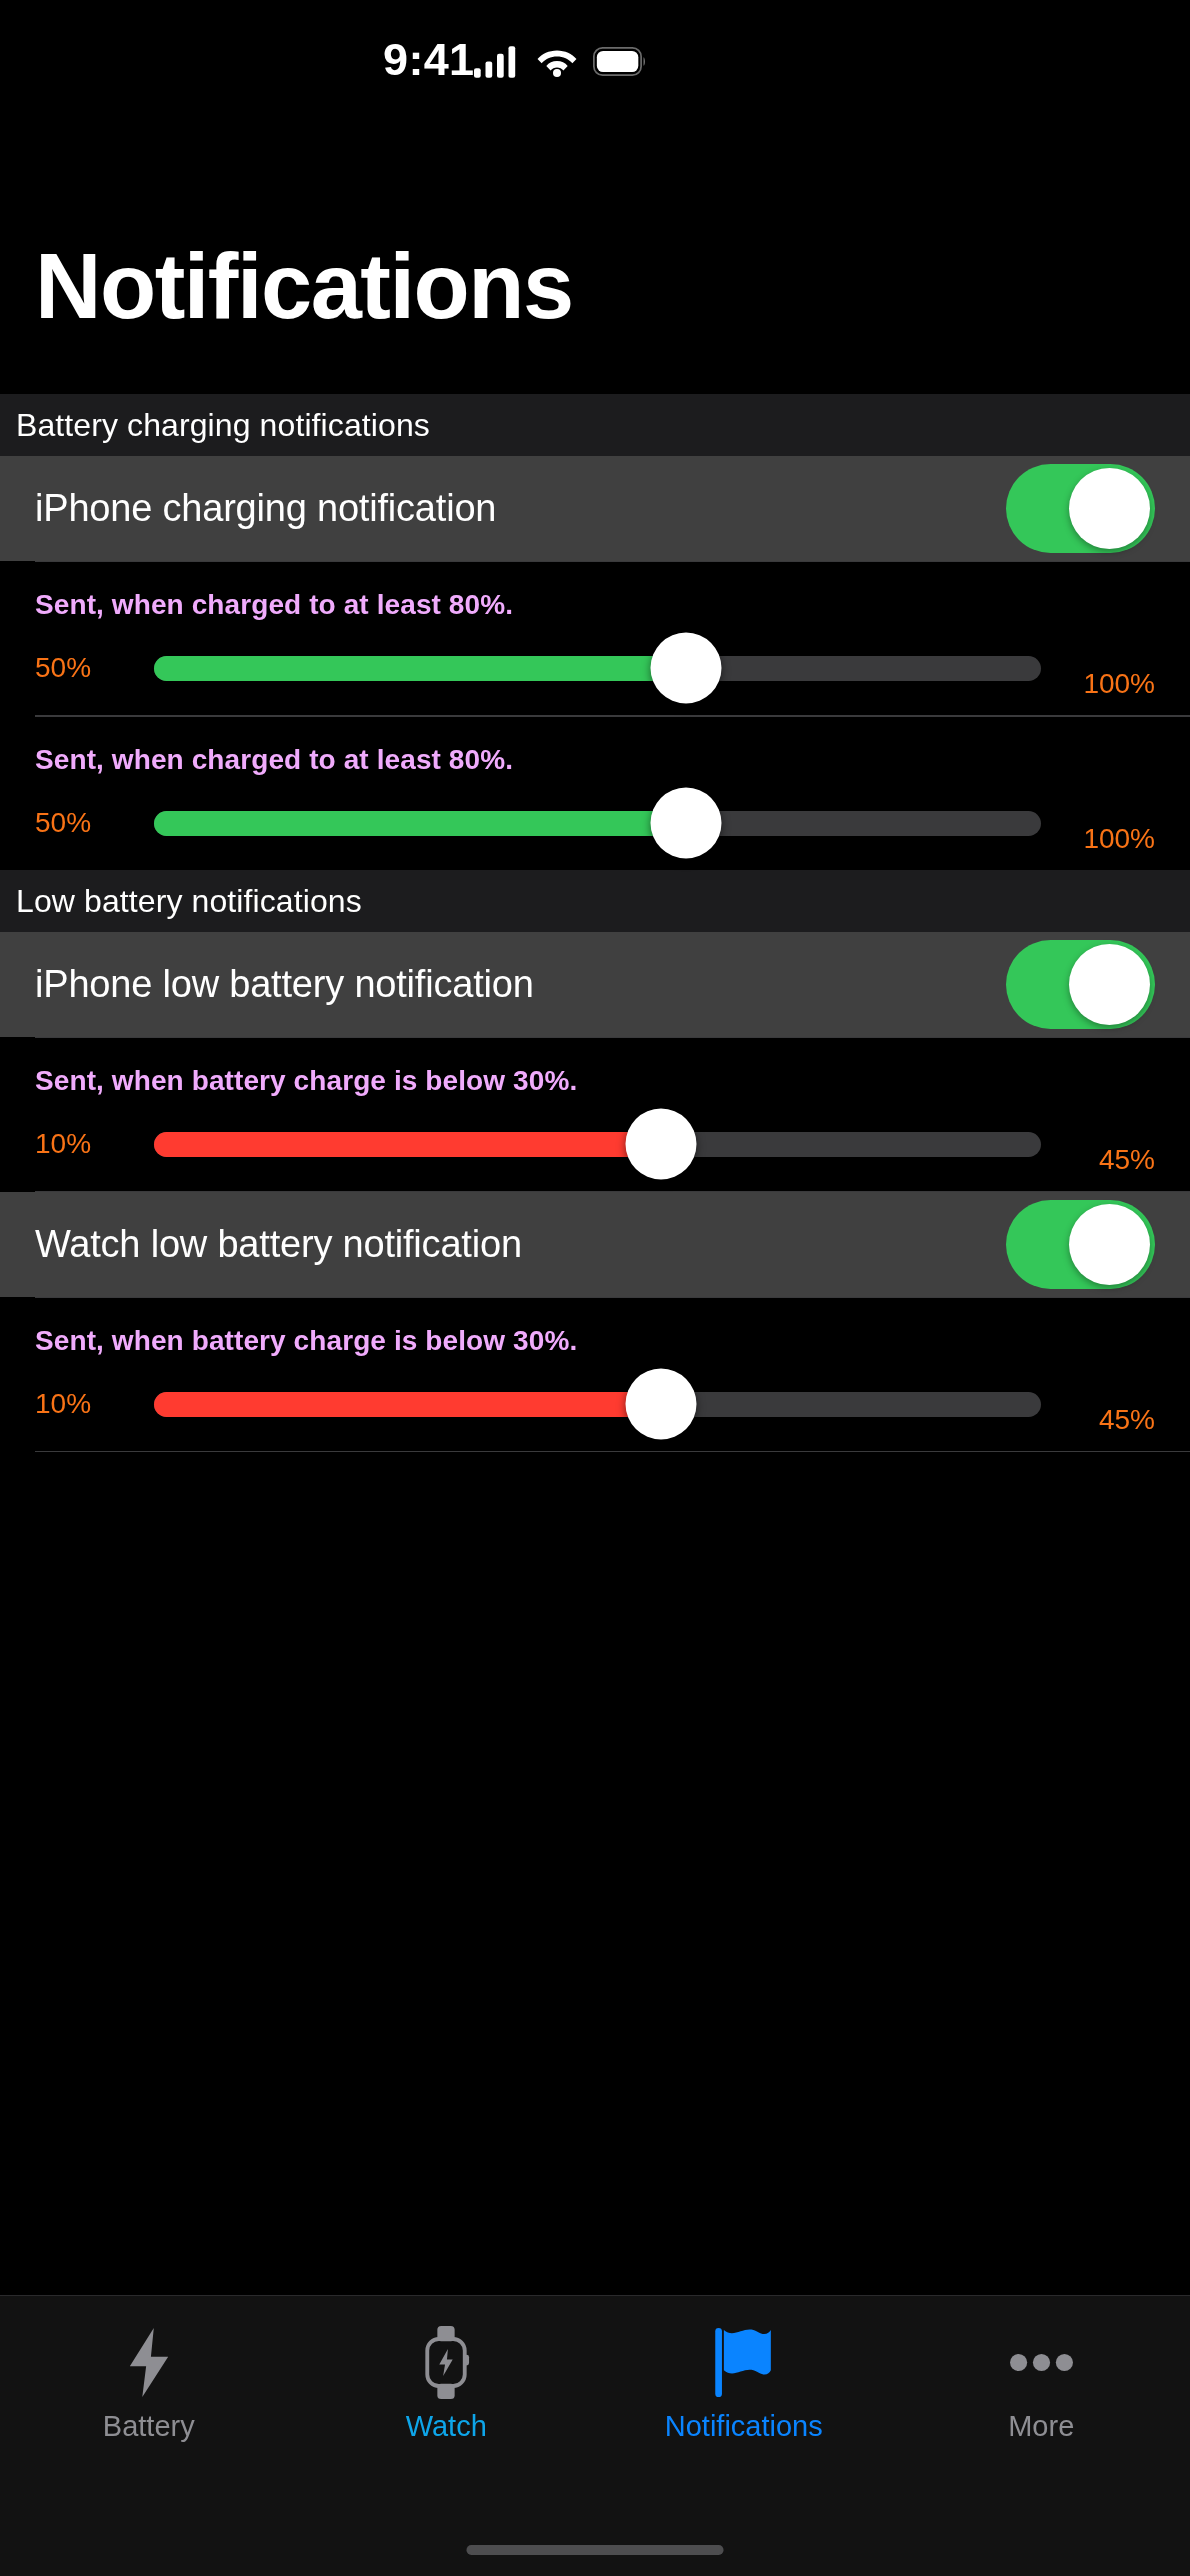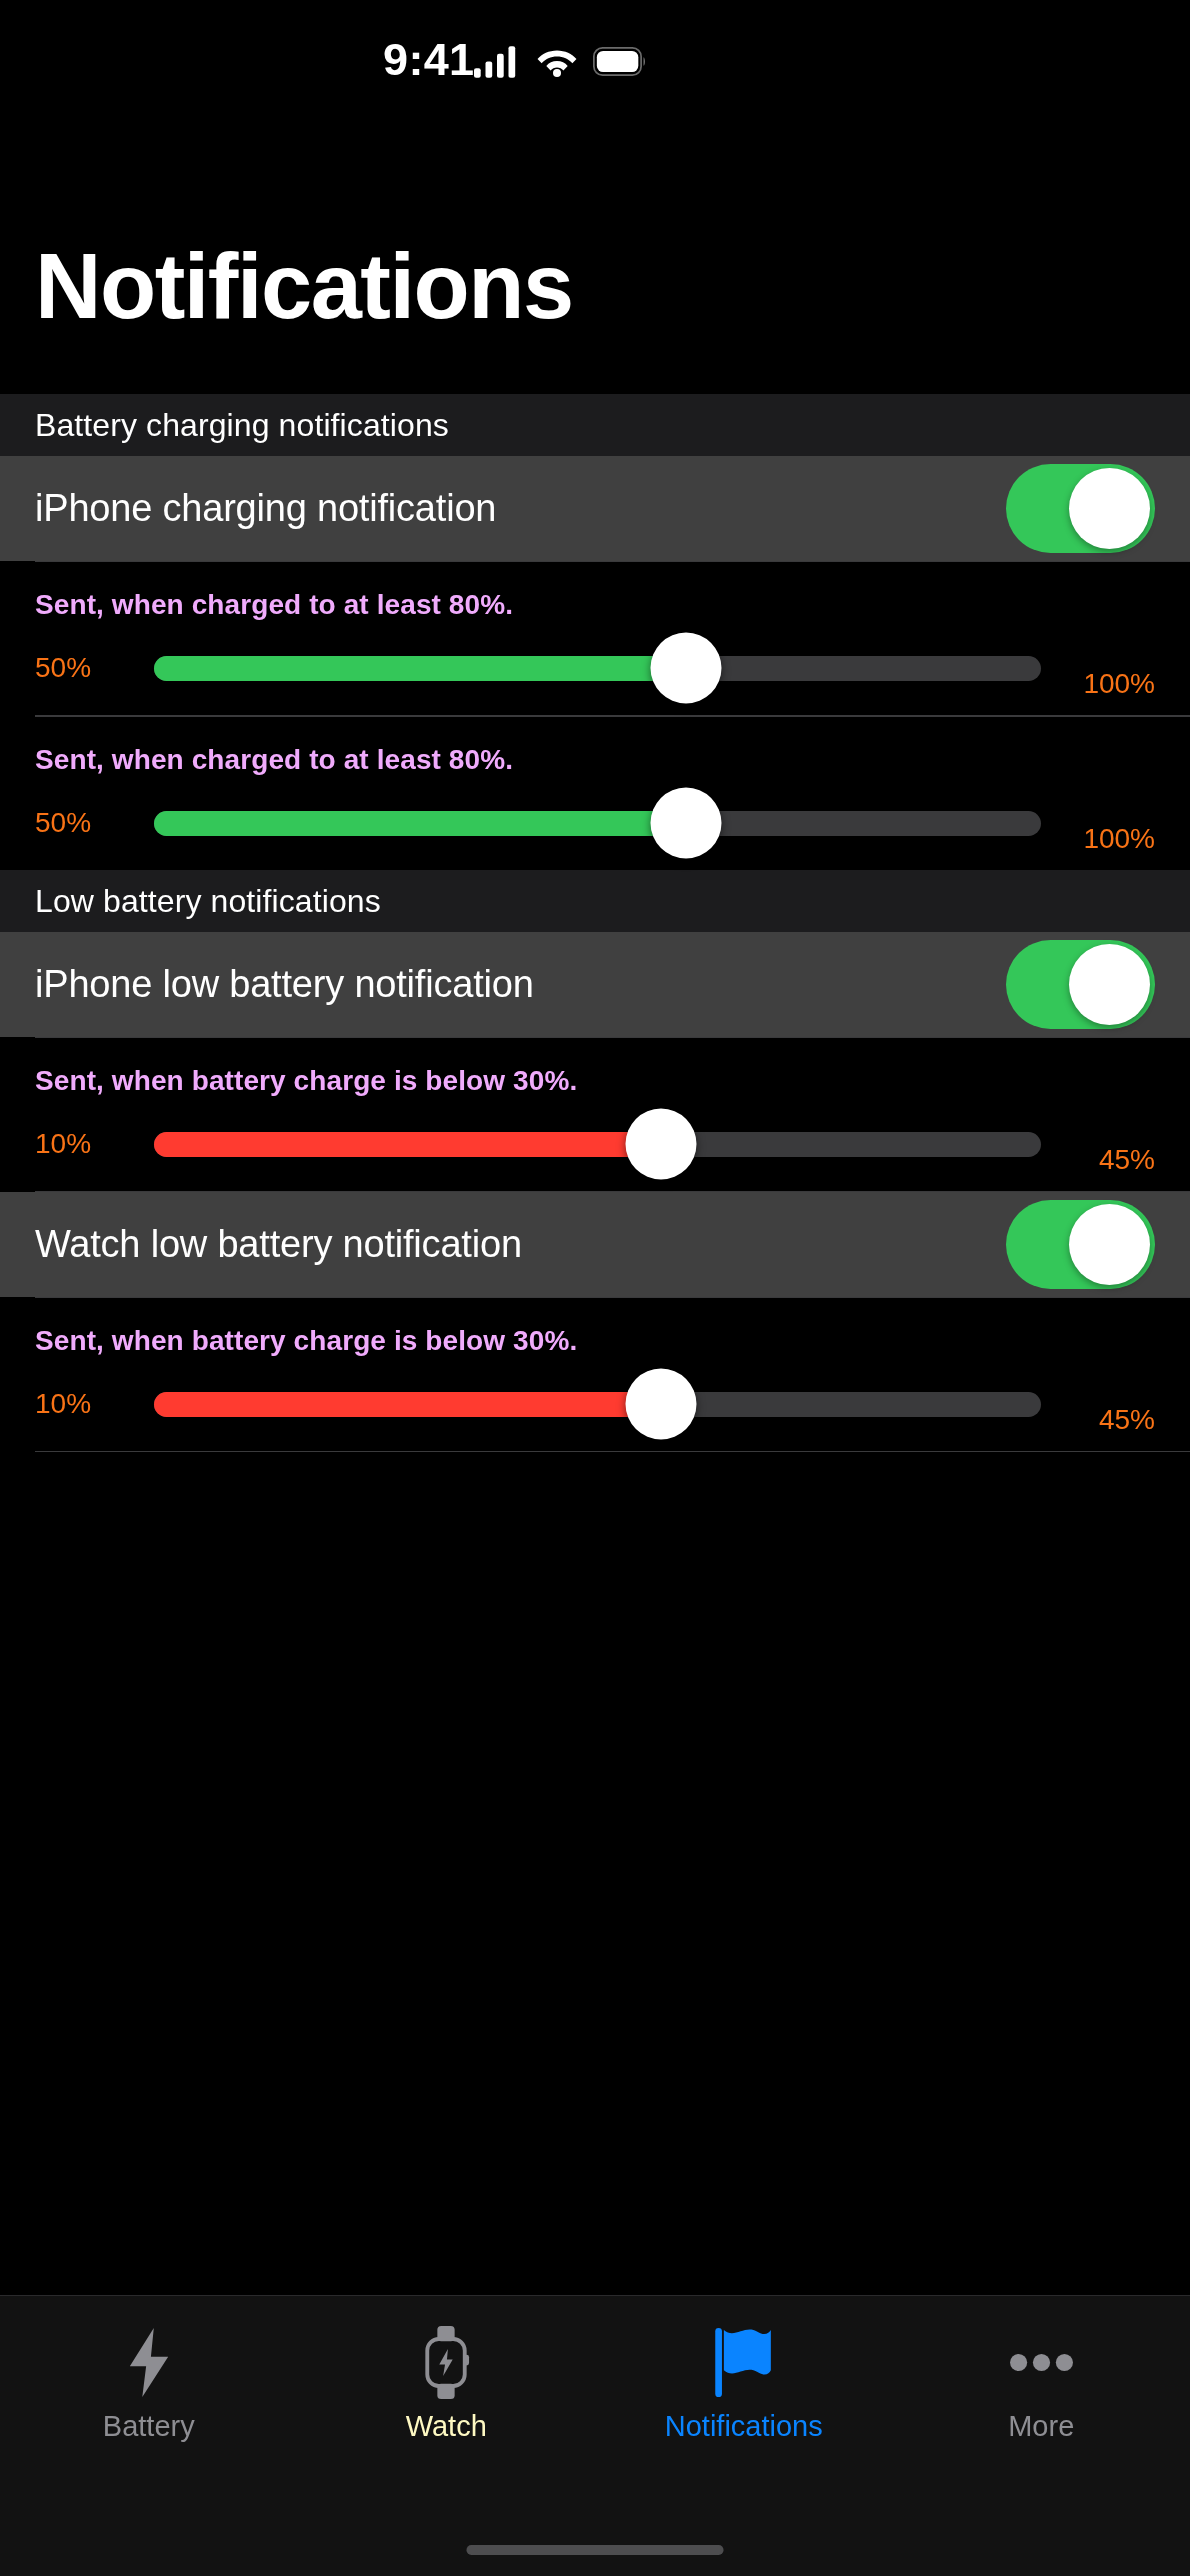--- a/index.html
+++ b/index.html
@@ -31,21 +31,21 @@
     line-height:1;
   }
 
   
   .list { position:absolute; top:394px; left:0; width:1190px; }
 
   .section-header {
     background:#1c1c1e;
     height:62px;
     display:flex; align-items:center;
-    padding:0 35px;
+    padding:0 16px;
   }
   .section-header span {
     color:#fff; font-size:32px; font-weight:400; letter-spacing:0.1px;
   }
 
   .row {
     background:#404040;
     position:relative;
     padding:0 35px;
   }
@@ -277,21 +277,21 @@
     <div class="tab inactive">
       <div class="tab-icon">
         <svg width="54" height="73" viewBox="0 0 56 76">
           <rect x="19" y="0" width="18" height="16" rx="4" fill="#8e8e93"></rect>
           <rect x="19" y="60" width="18" height="16" rx="4" fill="#8e8e93"></rect>
           <rect x="8.5" y="13.5" width="39" height="49" rx="12" fill="none" stroke="#8e8e93" stroke-width="4"></rect>
           <rect x="47" y="30" width="5" height="11" rx="2.5" fill="#8e8e93"></rect>
           <path d="M30 24 L21 40 H27 L25 52 L35 35 H29 Z" fill="#8e8e93"></path>
         </svg>
       </div>
-      <div class="tab-label" style="color: #fef9c3;">Watch</div>
+      <div class="tab-label" style="color: #0ea5e9;">Watch</div>
     </div>
 
     <div class="tab active">
       <div class="tab-icon">
         <svg width="58" height="69" viewBox="0 0 60 72">
           <rect x="0" y="0" width="7" height="72" rx="3.5" fill="#0a84ff"></rect>
           <path d="M9 2 C20 12 31 -4 44 4 C52 9 56 5 58 2 L58 44 C56 48 52 51 44 46 C31 38 20 54 9 44 Z" fill="#0a84ff"></path>
         </svg>
       </div>
       <div class="tab-label" style="color: rgb(10, 132, 255);">Notifications</div>

